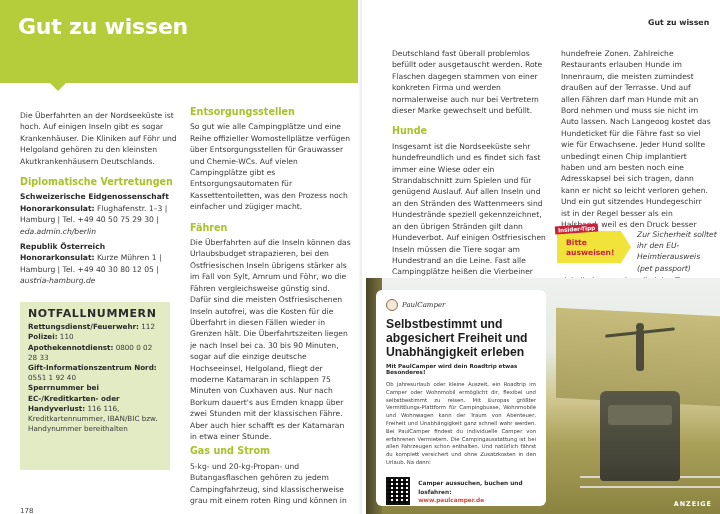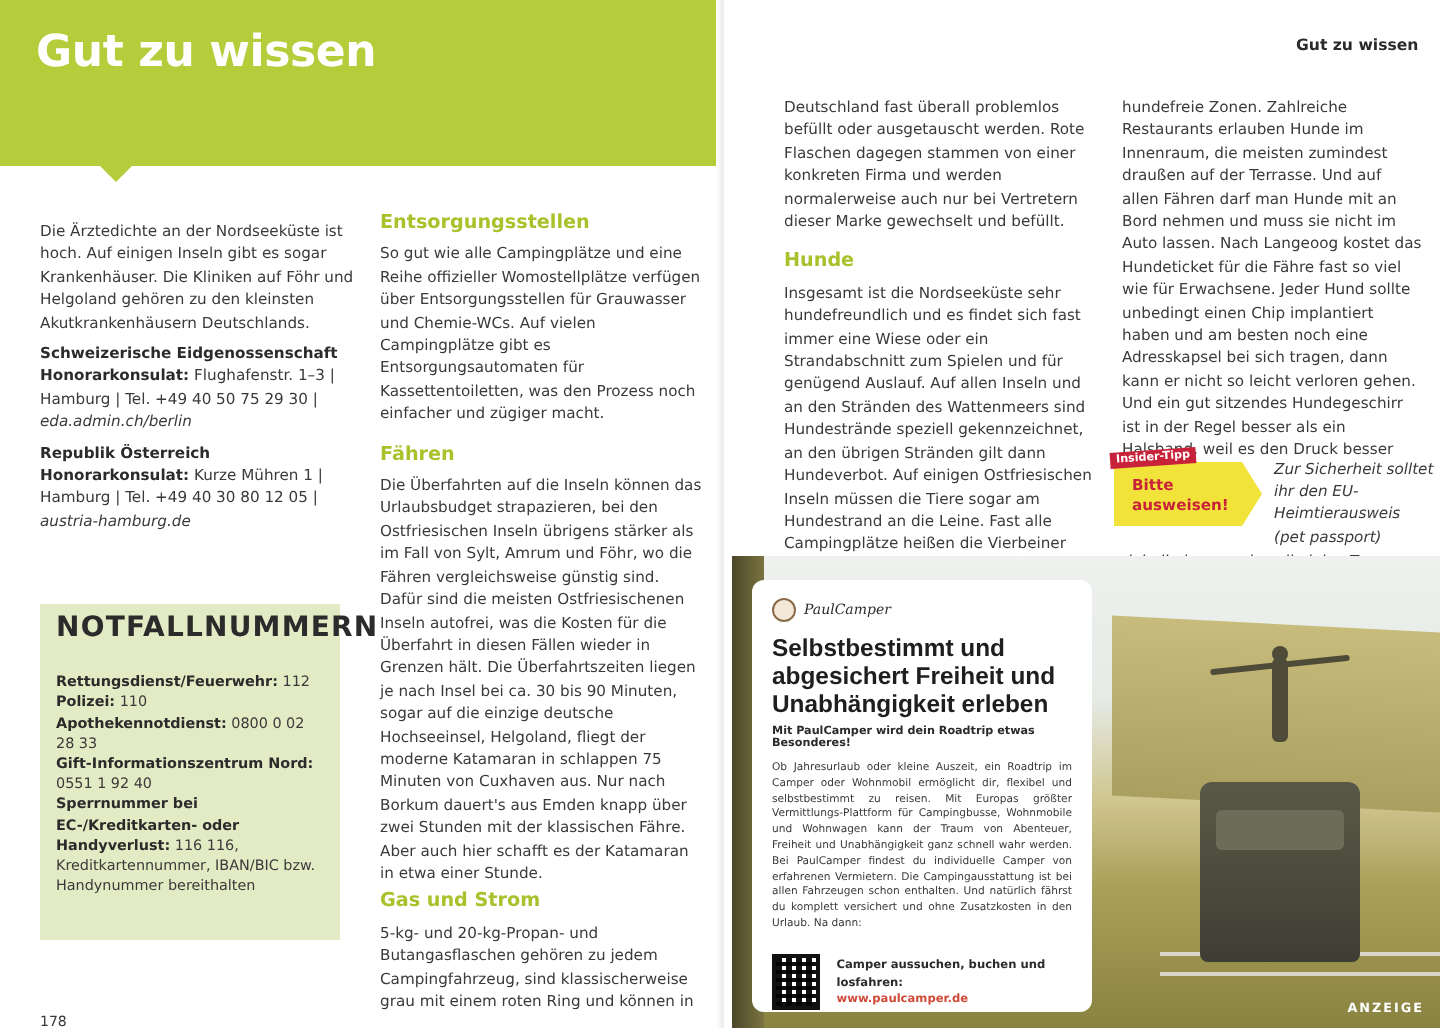--- a/index.html
+++ b/index.html
@@ -22,21 +22,21 @@
   .p { margin-top: 4px; }
   .b { font-weight: bold; color: #2b2b2b; }
   .i { font-style: italic; }
 
   .col-1 { left: 20px; top: 106px; width: 162px; }
   .col-2 { left: 190px; top: 106px; width: 162px; }
   .col-3 { left: 392px; top: 48px; width: 160px; }
   .col-4 { left: 561px; top: 48px; width: 150px; }
 
   .emergency { position: absolute; left: 20px; top: 302px; width: 150px; height: 168px; background: #e3ebc4; padding: 7px 8px; font-size: 7.2px; line-height: 10.2px; color: #3a3a3a; }
-  .emergency-title { font-weight: bold; font-size: 14px; letter-spacing: 0.6px; color: #2b2b2b; margin-bottom: 17px; }
+  .emergency-title { font-weight: bold; font-size: 11px; letter-spacing: 0.6px; color: #2b2b2b; margin-bottom: 3px; }
 
   .page-num { position: absolute; left: 20px; top: 507px; font-size: 7px; color: #3a3a3a; }
   .running-head { position: absolute; left: 648px; top: 18px; font-size: 7.8px; font-weight: bold; color: #2b2b2b; }
 
   .tip { position: absolute; left: 557px; top: 223px; width: 74px; height: 40px; }
   .tip-box { position: absolute; left: 0; top: 8px; width: 64px; height: 32px; background: #f2e33a; }
   .tip-arrow { position: absolute; left: 64px; top: 8px; width: 0; height: 0; border-top: 16px solid transparent; border-bottom: 16px solid transparent; border-left: 10px solid #f2e33a; }
   .tip-tag { position: absolute; left: -2px; top: 2px; background: #c8213a; color: #fff; font-size: 5.6px; font-weight: bold; padding: 1px 3px; transform: rotate(-4deg); }
   .tip-label { position: absolute; left: 9px; top: 15px; font-size: 7.6px; line-height: 10px; font-weight: bold; color: #c8213a; }
   .tip-text { position: absolute; left: 637px; top: 229px; width: 80px; font-size: 7.6px; line-height: 11.2px; font-style: italic; color: #3a3a3a; }
@@ -73,22 +73,23 @@
 </head>
 <body>
 
 <div class="page page-left">
   <div class="banner">
     <div class="banner-title">Gut zu wissen</div>
   </div>
   <div class="banner-notch"></div>
 
   <div class="col col-1">
-    <div class="p">Die Ärztedichte an der Nordseeküste ist hoch. Auf einigen Inseln gibt es sogar Krankenhäuser. Die Kliniken auf Föhr und Helgoland gehören zu den kleinsten Akutkrankenhäusern Deutschlands.</div>
+    <div class="p">Die Überfahrten an der Nordseeküste ist hoch. Auf einigen Inseln gibt es sogar Krankenhäuser. Die Kliniken auf Föhr und Helgoland gehören zu den kleinsten Akutkrankenhäusern Deutschlands.</div>
 
+    <div class="h-green" style="margin-top:9px;">Diplomatische Vertretungen</div>
     <div class="p">
       <div class="b">Schweizerische Eidgenossenschaft</div>
       <span class="b">Honorarkonsulat:</span><span> Flughafenstr. 1–3 | Hamburg | Tel. +49 40 50 75 29 30 | </span><span class="i">eda.admin.ch/berlin</span>
     </div>
     <div class="p">
       <div class="b">Republik Österreich</div>
       <span class="b">Honorarkonsulat:</span><span> Kurze Mühren 1 | Hamburg | Tel. +49 40 30 80 12 05 | </span><span class="i">austria-hamburg.de</span>
     </div>
   </div>
 

